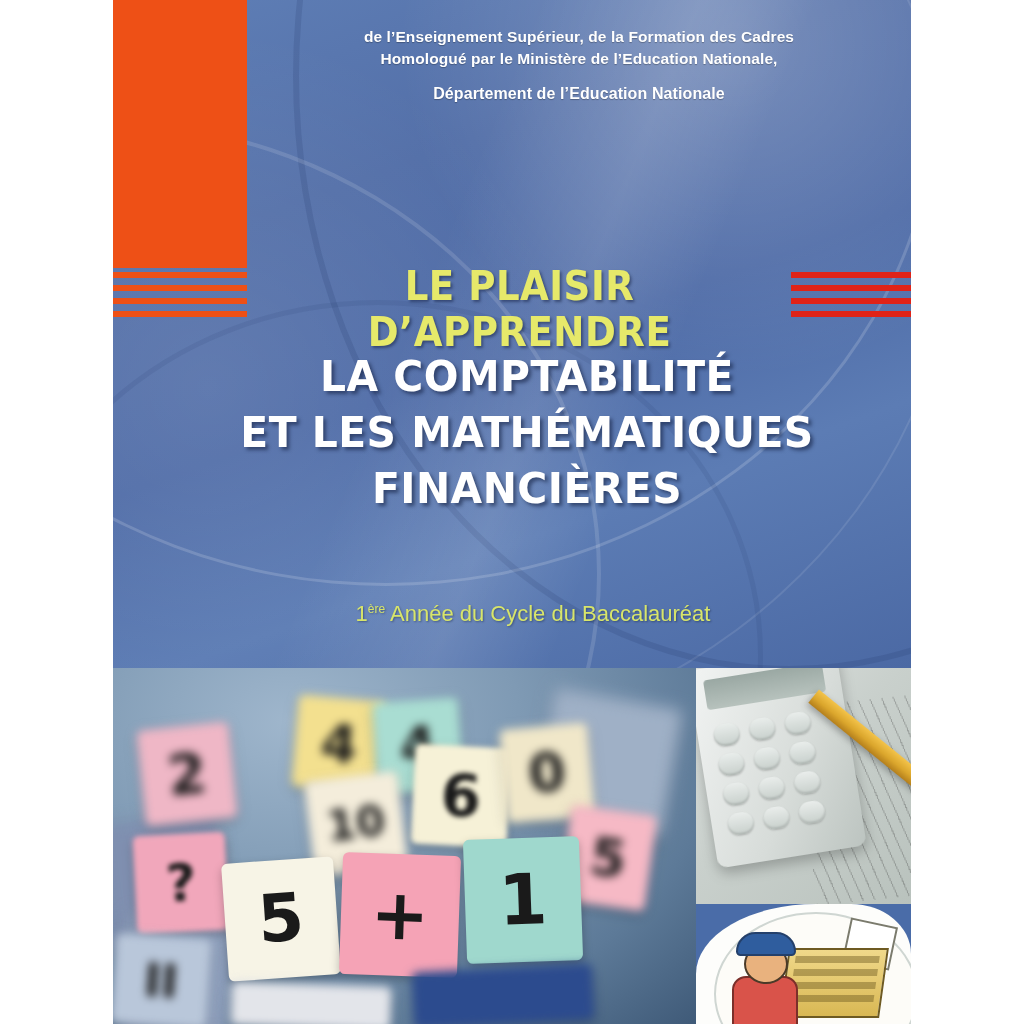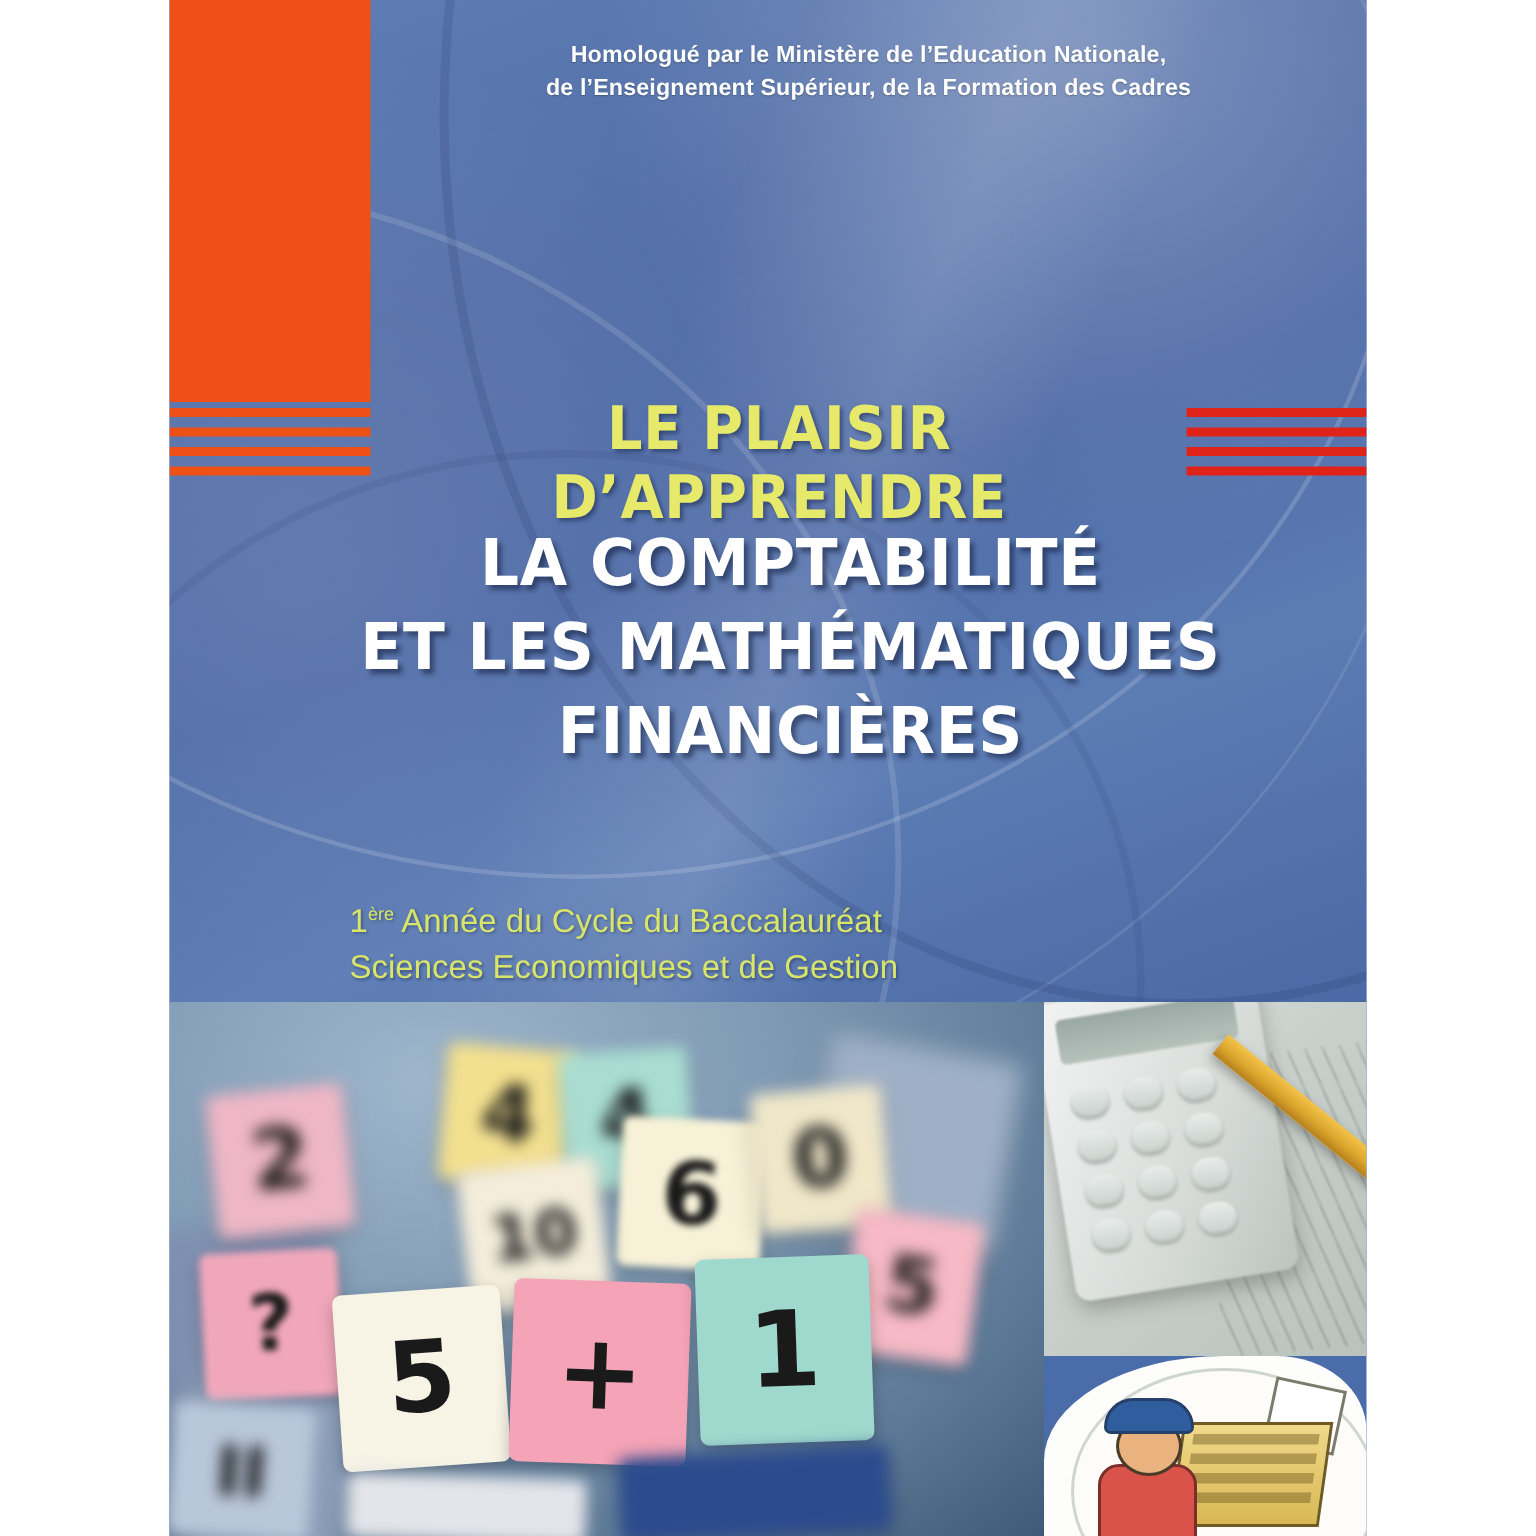--- a/index.html
+++ b/index.html
@@ -158,20 +158,21 @@
   }
   .main-title .l2 { display: block; }
   .main-title .l3 { display: block; }
 
   
   .subtitle {
     position: absolute;
     left: 120px;
     top: 594px;
     width: 600px;
+    text-align: center;
     color: #d8e56a;
     font-family: "Liberation Sans", sans-serif;
     font-size: 22px;
     line-height: 31px;
     text-shadow: 1px 1px 2px rgba(10,20,50,0.4);
   }
   .subtitle sup {
     font-size: 12px;
     vertical-align: super;
   }
@@ -366,37 +367,37 @@
     </div>
 
     <div class="red-stripes">
       <i></i>
       <i></i>
       <i></i>
       <i></i>
     </div>
 
     <div class="ministry">
+      <div>de l’Enseignement Supérieur, de la Formation des Cadres</div>
       <div>Homologué par le Ministère de l’Education Nationale,</div>
-      <div>de l’Enseignement Supérieur, de la Formation des Cadres</div>
+      <div class="dept">Département de l’Education Nationale</div>
     </div>
 
     <div class="series-title">LE PLAISIR D’APPRENDRE</div>
 
     <div class="main-title">
       <span class="l1">LA COMPTABILITÉ</span>
       <span class="l2">ET LES MATHÉMATIQUES</span>
       <span class="l3">FINANCIÈRES</span>
     </div>
 
     <div class="subtitle">
       <div>
         <span>1</span><sup>ère</sup><span> Année du Cycle du Baccalauréat</span>
       </div>
-      <div>Sciences Economiques et de Gestion</div>
     </div>
 
     <div class="photos">
 
       <div class="photo-cubes">
 
         <div class="cube blur7" style="left:-10px; top:150px; width:120px; height:130px; background:#7f8fb0; transform:rotate(-8deg);"></div>
         <div class="cube blur7" style="left:10px; top:250px; width:110px; height:120px; background:#8fa0bd; transform:rotate(6deg);"></div>
         <div class="cube blur7" style="left:430px; top:30px; width:130px; height:130px; background:#9fb0c6; transform:rotate(10deg);"></div>
 

